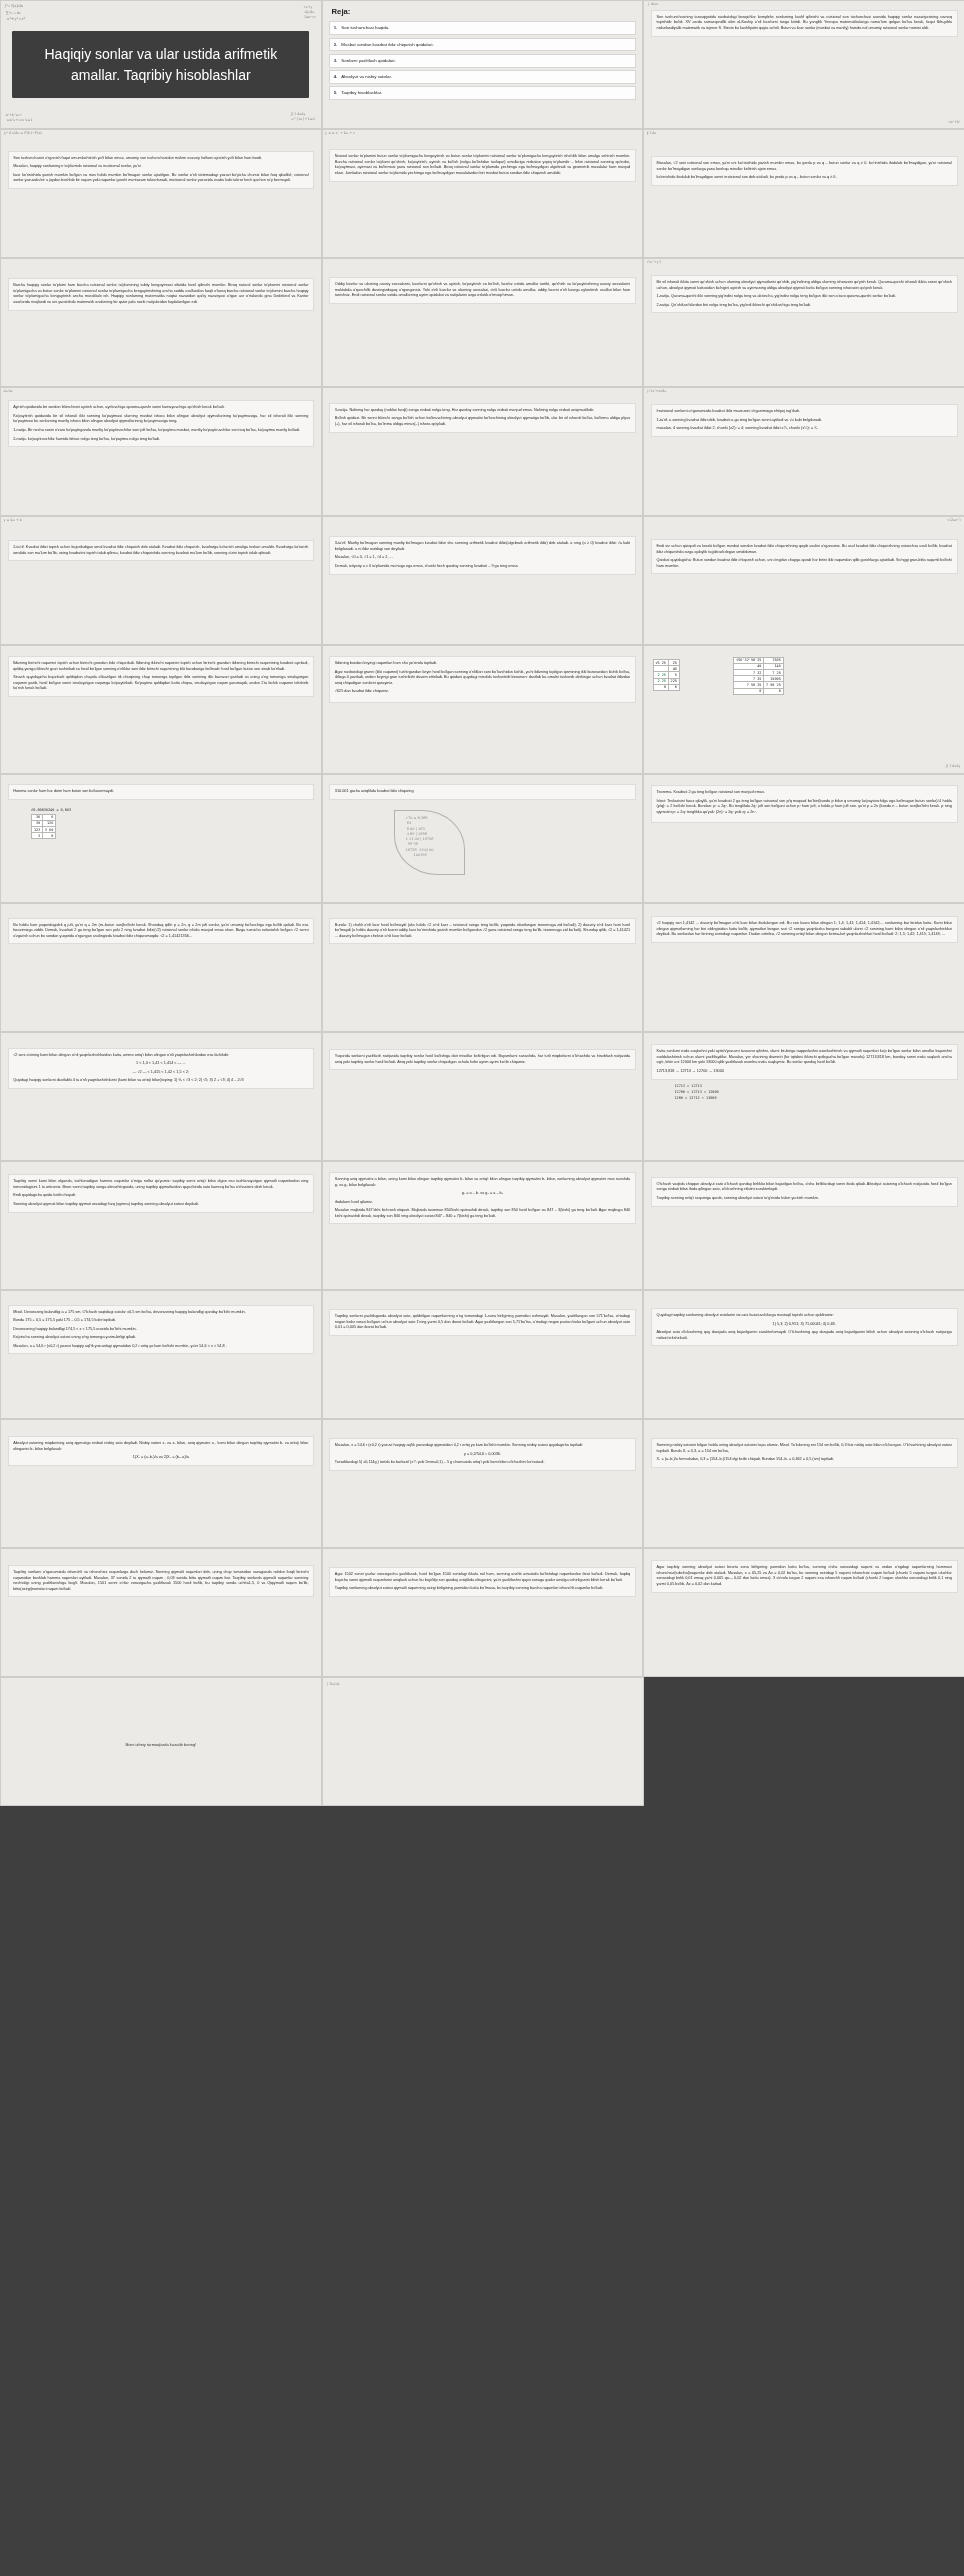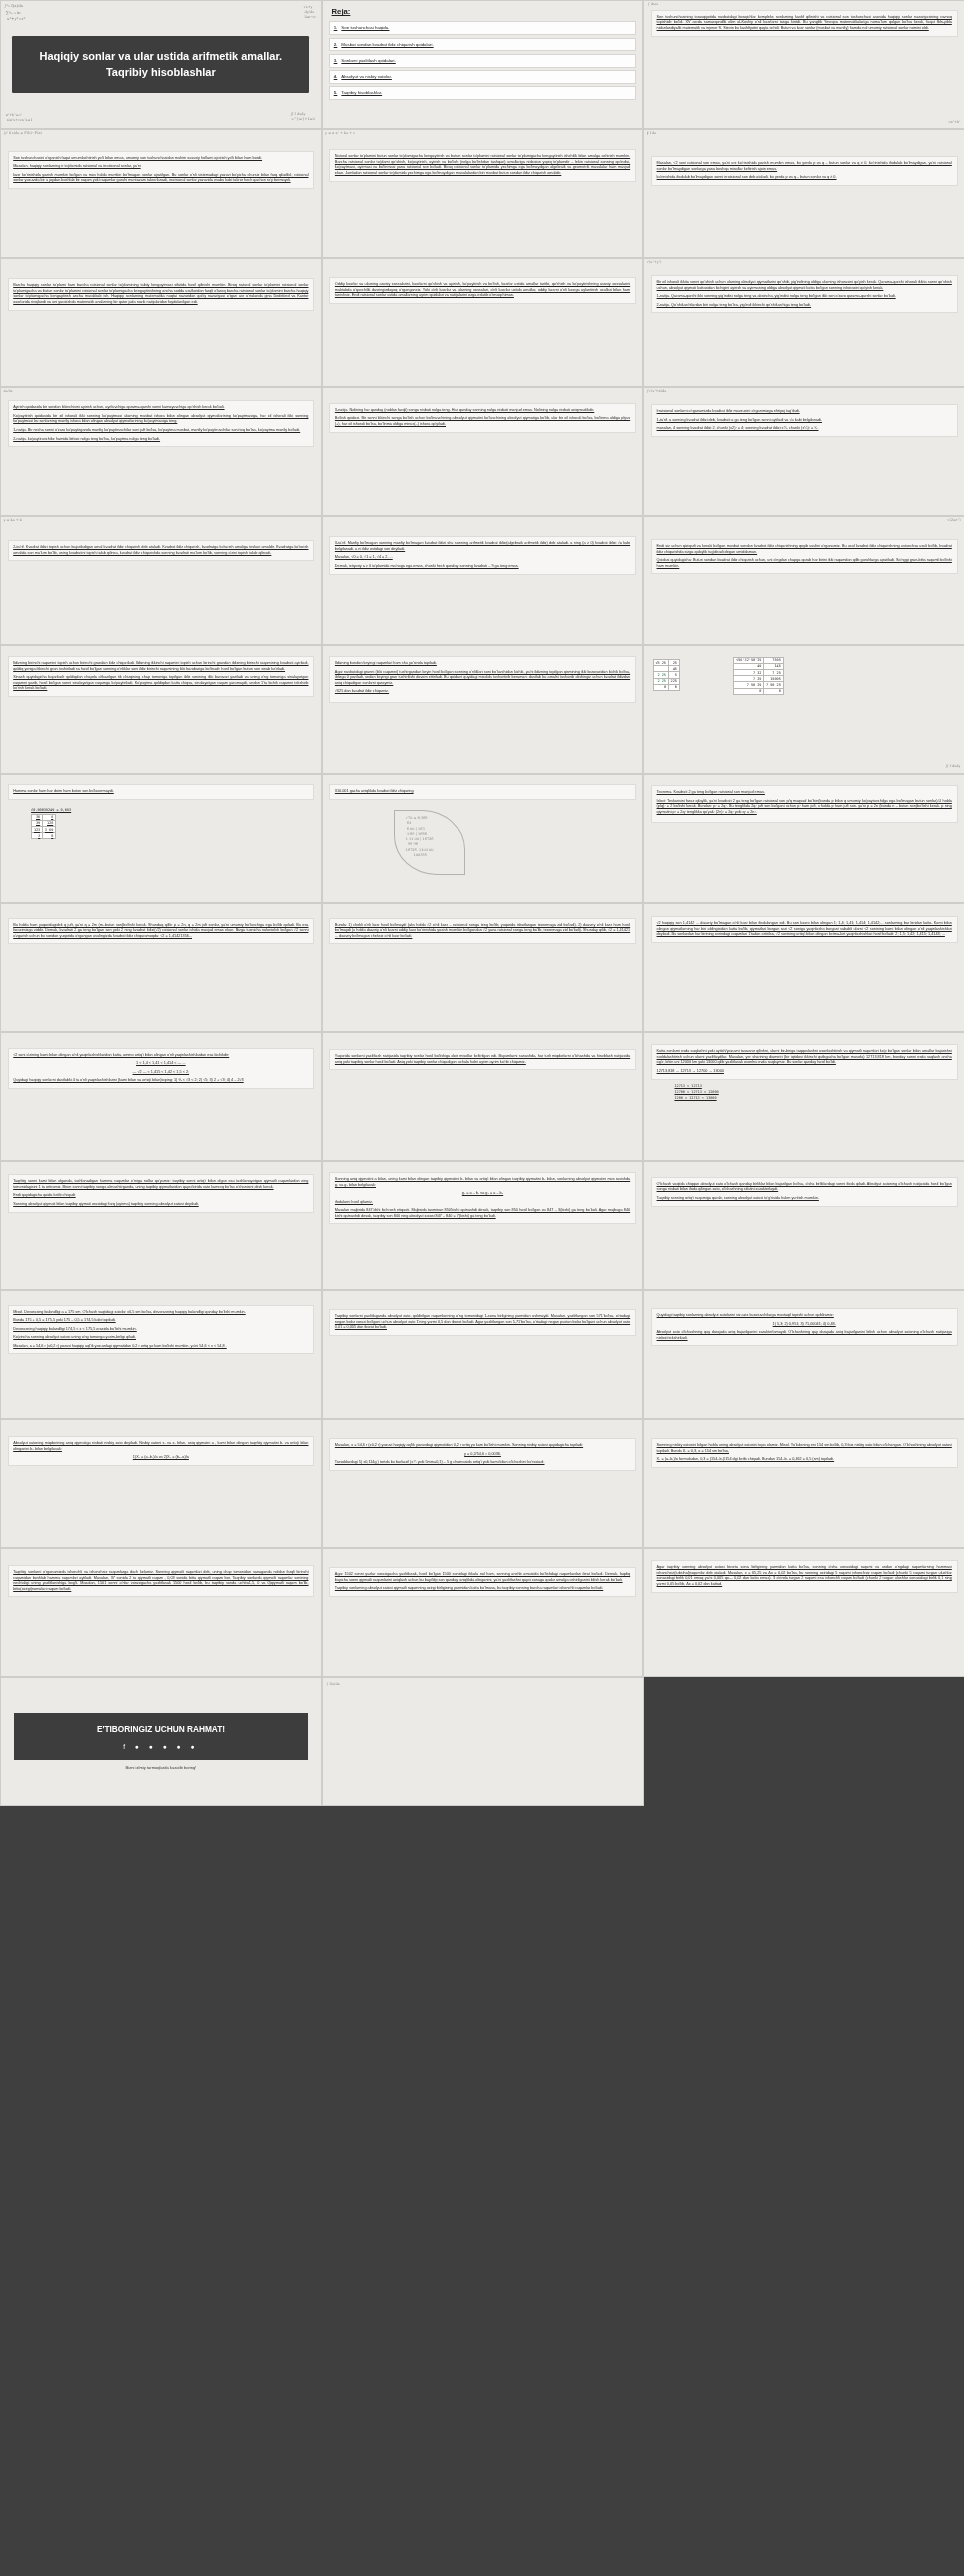--- a/index.html
+++ b/index.html
@@ -17,37 +17,36 @@
     background:#eceae7;
     border:0.6px solid #cfcdc9;
     position:relative;
     overflow:hidden;
     padding:0;
   }
   .slide-inner {
     position:absolute;
     inset:0;
     padding:5.3px 6.5px;
-    text-decoration:underline;
   }
   
   .title-slide {
     display:flex; align-items:center; justify-content:center;
     background:#ebe9e6;
   }
   .title-box {
     width:93%;
     background:#3d3d3d;
     color:#fff;
     text-align:center;
     padding:13px 8.3px;
     border-radius:1.2px;
   }
   .title-box .t {
-    font-size:11px; font-weight:bold; line-height:1.45;
+    font-size:14px; font-weight:normal; line-height:1.45;
   }
   
   .plan-head {
     font-size:7.7px; font-weight:bold; margin:1.2px 0 4.7px 2.4px;
   }
   .plan-list { list-style:none; margin:0; padding:0; }
   .plan-list li {
     display:flex; align-items:flex-start;
     background:#fdfdfd;
     border:0.6px solid #d8d6d2;
@@ -671,24 +670,20 @@
         <div class="tbox" style="margin-top:5.9px;">
           <p>Agar taqribiy sonning absolyut xatosi birorta xona birligining yarmidan katta bo'lsa, sonning o'sha xonasidagi raqami va undan o'ngdagi raqamlarning hammasi ishonchsiz(tubsihal)raqamlar deb ataladi. Masalan, x = 65,25 va Δx = 0,02 bo'lsa, bu sonning oxiridagi 5 raqami ishonchsiz raqam bo'ladi (chunki 5 raqami turgan ulushlar xonasidagi birlik 0,01 emaq ya'ni 0,005 qo— 0,02 dan katta emas). 3 o'rinda turgan 2 raqami esa ishonchli raqam bo'ladi (chunki 2 turgan ulushlar xonasidagi birlik 0,1 ning yarmi 0,05 bo'lib, Δx = 0,02 dan kattad.</p>
         </div>
       </div>
     </div>
   </div>
 
   <div class="row last-row">
     <div class="slide">
       <div class="thanks">
-        <div class="thanks-box">
-          <div class="t">E'TIBORINGIZ UCHUN RAHMAT!</div>
-          <div class="socials">f ● ● ● ● ●</div>
-        </div>
         <div class="thanks-foot">Bizni izlmiy tarmoqlarda kuzatib boring!</div>
       </div>
     </div>
 
 
     <div class="slide right-blank">
       <div class="slide-inner">
         <span class="scribble sm" style="left:3.5px;top:3.5px;">∫ f(x)dx</span>
       </div>
     </div>

